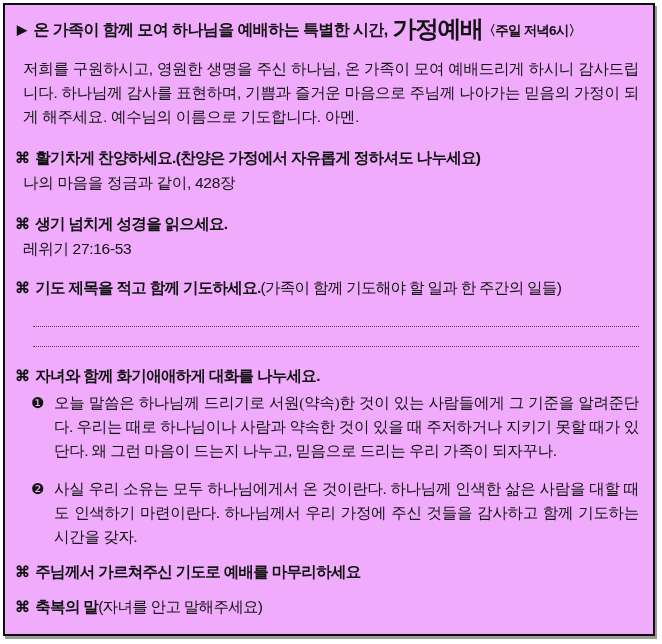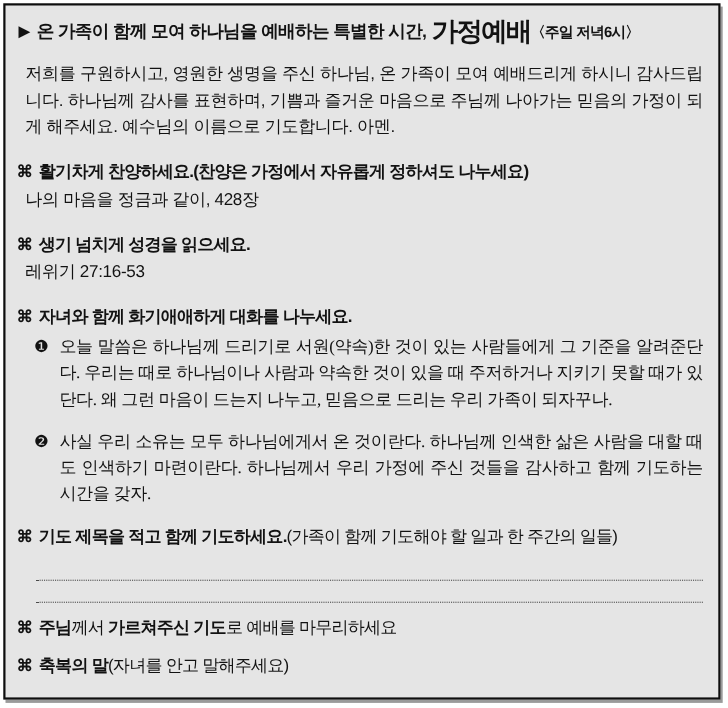--- a/index.html
+++ b/index.html
@@ -10,21 +10,21 @@
     font-family:"Liberation Sans", sans-serif;
     color:#121212;
     -webkit-font-smoothing:antialiased;
   }
   .sheet {
     position:absolute; left:3px; top:3px;
     width:652px; height:633px;
     box-sizing:border-box;
     border:2px solid #0e0e0e;
     box-shadow:2px 3px 0 #9a9a9a;
-    background:#e5e5e5;
+    background:#f0abfc;
     padding:6px 12px 0 10px;
     overflow:hidden;
   }
   
   .title-row {
     line-height:28px;
     font-weight:800;
     font-size:16px;
     letter-spacing:-0.6px;
     white-space:nowrap;
@@ -39,21 +39,21 @@
   .sec.m12 { margin-top:12px; }
   .sec.m13 { margin-top:13px; }
   .sec-heading {
     font-weight:bold;
     font-size:15.5px;
     line-height:22px;
     letter-spacing:-0.7px;
   }
   .sec-heading .note { font-weight:normal; letter-spacing:-0.7px; }
   .bullet { font-weight:bold; font-size:15px; margin-right:6px; }
-  .hp-reg { font-weight:normal; }
+  .hp-reg { font-weight:bold; }
   .sec-body {
     font-family:Liberation Sans, sans-serif;
     font-size:15.5px;
     line-height:24px;
     letter-spacing:-0.3px;
     margin:2px 2px 0 8px;
     text-align:justify;
     word-break:break-all;
   }
   .sec-body.single { text-align:left; }
@@ -96,40 +96,40 @@
     <p class="sec-body single">나의 마음을 정금과 같이, 428장</p>
   </div>
 
   <div class="sec">
     <div class="sec-heading">
       <span class="bullet">⌘</span><span>생기 넘치게 성경을 읽으세요.</span>
     </div>
     <p class="sec-body single">레위기 27:16-53</p>
   </div>
 
+  <div class="sec m16">
+    <div class="sec-heading">
+      <span class="bullet">⌘</span><span>기도 제목을 적고 함께 기도하세요.</span><span class="note">(가족이 함께 기도해야 할 일과 한 주간의 일들)</span>
+    </div>
+    <div class="write-line first"></div>
+    <div class="write-line"></div>
+  </div>
+
   <div class="sec">
     <div class="sec-heading">
       <span class="bullet">⌘</span><span>자녀와 함께 화기애애하게 대화를 나누세요.</span>
     </div>
     <div class="item">
       <span class="item-marker">❶</span>
       <p class="item-text">오늘 말씀은 하나님께 드리기로 서원(약속)한 것이 있는 사람들에게 그 기준을 알려준단다. 우리는 때로 하나님이나 사람과 약속한 것이 있을 때 주저하거나 지키기 못할 때가 있단다. 왜 그런 마음이 드는지 나누고, 믿음으로 드리는 우리 가족이 되자꾸나.</p>
     </div>
     <div class="item">
       <span class="item-marker">❷</span>
       <p class="item-text">사실 우리 소유는 모두 하나님에게서 온 것이란다. 하나님께 인색한 삶은 사람을 대할 때도 인색하기 마련이란다. 하나님께서 우리 가정에 주신 것들을 감사하고 함께 기도하는 시간을 갖자.</p>
     </div>
-  </div>
-
-  <div class="sec m16">
-    <div class="sec-heading">
-      <span class="bullet">⌘</span><span>기도 제목을 적고 함께 기도하세요.</span><span class="note">(가족이 함께 기도해야 할 일과 한 주간의 일들)</span>
-    </div>
-    <div class="write-line first"></div>
-    <div class="write-line"></div>
   </div>
 
   <div class="sec m12">
     <div class="sec-heading">
       <span class="bullet">⌘</span><span>주님</span><span class="hp-reg">께서 </span><span>가르쳐주신 기도</span><span class="hp-reg">로 예배를 마무리하세요</span>
     </div>
   </div>
 
   <div class="sec m13">
     <div class="sec-heading">

